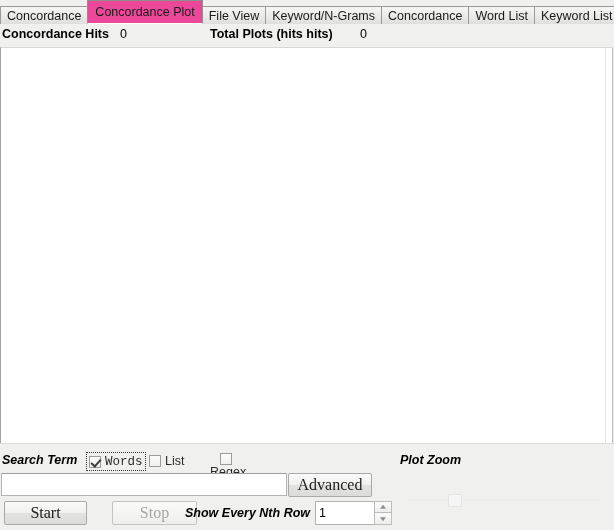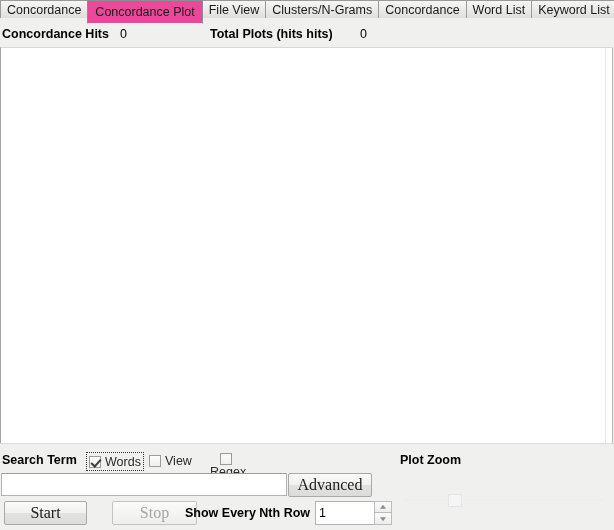--- a/index.html
+++ b/index.html
@@ -20,21 +20,21 @@
 
   
   .tabbar {
     position: absolute;
     left: 0;
     top: 0;
     width: 614px;
     height: 24px;
     background: #f0f0ef;
     display: flex;
-    align-items: flex-start;
+    align-items: flex-end;
   }
   .tab {
     height: 18px;
     line-height: 18px;
     padding: 0 6px 0 6px;
     box-sizing: border-box;
     font-size: 12.5px;
     font-family: "Liberation Sans", sans-serif;
     color: #1a1a1a;
     background: linear-gradient(to bottom, #f6f6f5 0%, #ececeb 45%, #dededc 100%);
@@ -119,35 +119,36 @@
     height: 87px;
     background: #f0f0ef;
     border-top: 1px solid #dcdcda;
   }
 
   .lbl-bold {
     position: absolute;
     font-weight: bold;
     font-size: 12.5px;
     white-space: nowrap;
+    font-style: italic;
   }
 
   #search-term-label { left: 2px; top: 9px; }
   #plot-zoom-label   { left: 400px; top: 9px; }
   #nth-row-label     { left: 185px; top: 62px; }
 
   
   .chk-group {
     position: absolute;
     display: flex;
     align-items: center;
     height: 15px;
     white-space: nowrap;
   }
-  #chk-words  { left: 86px;  top: 8px; padding: 1px 2px; border: 1px dotted #333; }
+  #chk-words  { left: 86px;  top: 8px; padding: 1px 2px; border: 1px dotted #333; font-family: Liberation Mono, monospace; }
   #chk-case   { left: 149px; top: 9px; }
   #chk-regex  { left: 210px; top: 9px; flex-direction: column; }
 
   .chk-box {
     width: 12px;
     height: 12px;
     box-sizing: border-box;
     border: 1px solid #9c9c9c;
     background: linear-gradient(to bottom, #fdfdfd 0%, #efefee 100%);
     margin-right: 4px;
@@ -293,21 +294,21 @@
     border-radius: 1px;
   }
 </style>
 </head>
 <body>
 
 <div class="tabbar">
   <div class="tab">Concordance</div>
   <div class="tab active">Concordance Plot</div>
   <div class="tab">File View</div>
-  <div class="tab">Clusters/N-Grams</div>
+  <div class="tab">Keyword/N-Grams</div>
   <div class="tab">Concordance</div>
   <div class="tab">Word List</div>
   <div class="tab">Keyword List</div>
   <div class="tabbar-filler"></div>
 </div>
 
 <div class="infobar">
   <span class="info-label" id="hits-label">Concordance Hits</span>
   <span class="info-value" id="hits-value">0</span>
   <span class="info-label" id="plots-label">Total Plots (hits hits)</span>
@@ -323,21 +324,21 @@
 
   <span class="lbl-bold" id="search-term-label">Search Term</span>
 
   <div class="chk-group" id="chk-words">
     <span class="chk-box checked"></span>
     <span class="chk-label">Words</span>
   </div>
 
   <div class="chk-group" id="chk-case">
     <span class="chk-box"></span>
-    <span class="chk-label">View</span>
+    <span class="chk-label">List</span>
   </div>
 
   <div class="chk-group" id="chk-regex">
     <span class="chk-box"></span>
     <span class="chk-label">Regex</span>
   </div>
 
   <input id="search-input" type="text" value="" placeholder="" style="">
 
   <div class="btn" id="advanced-button">Advanced</div>

